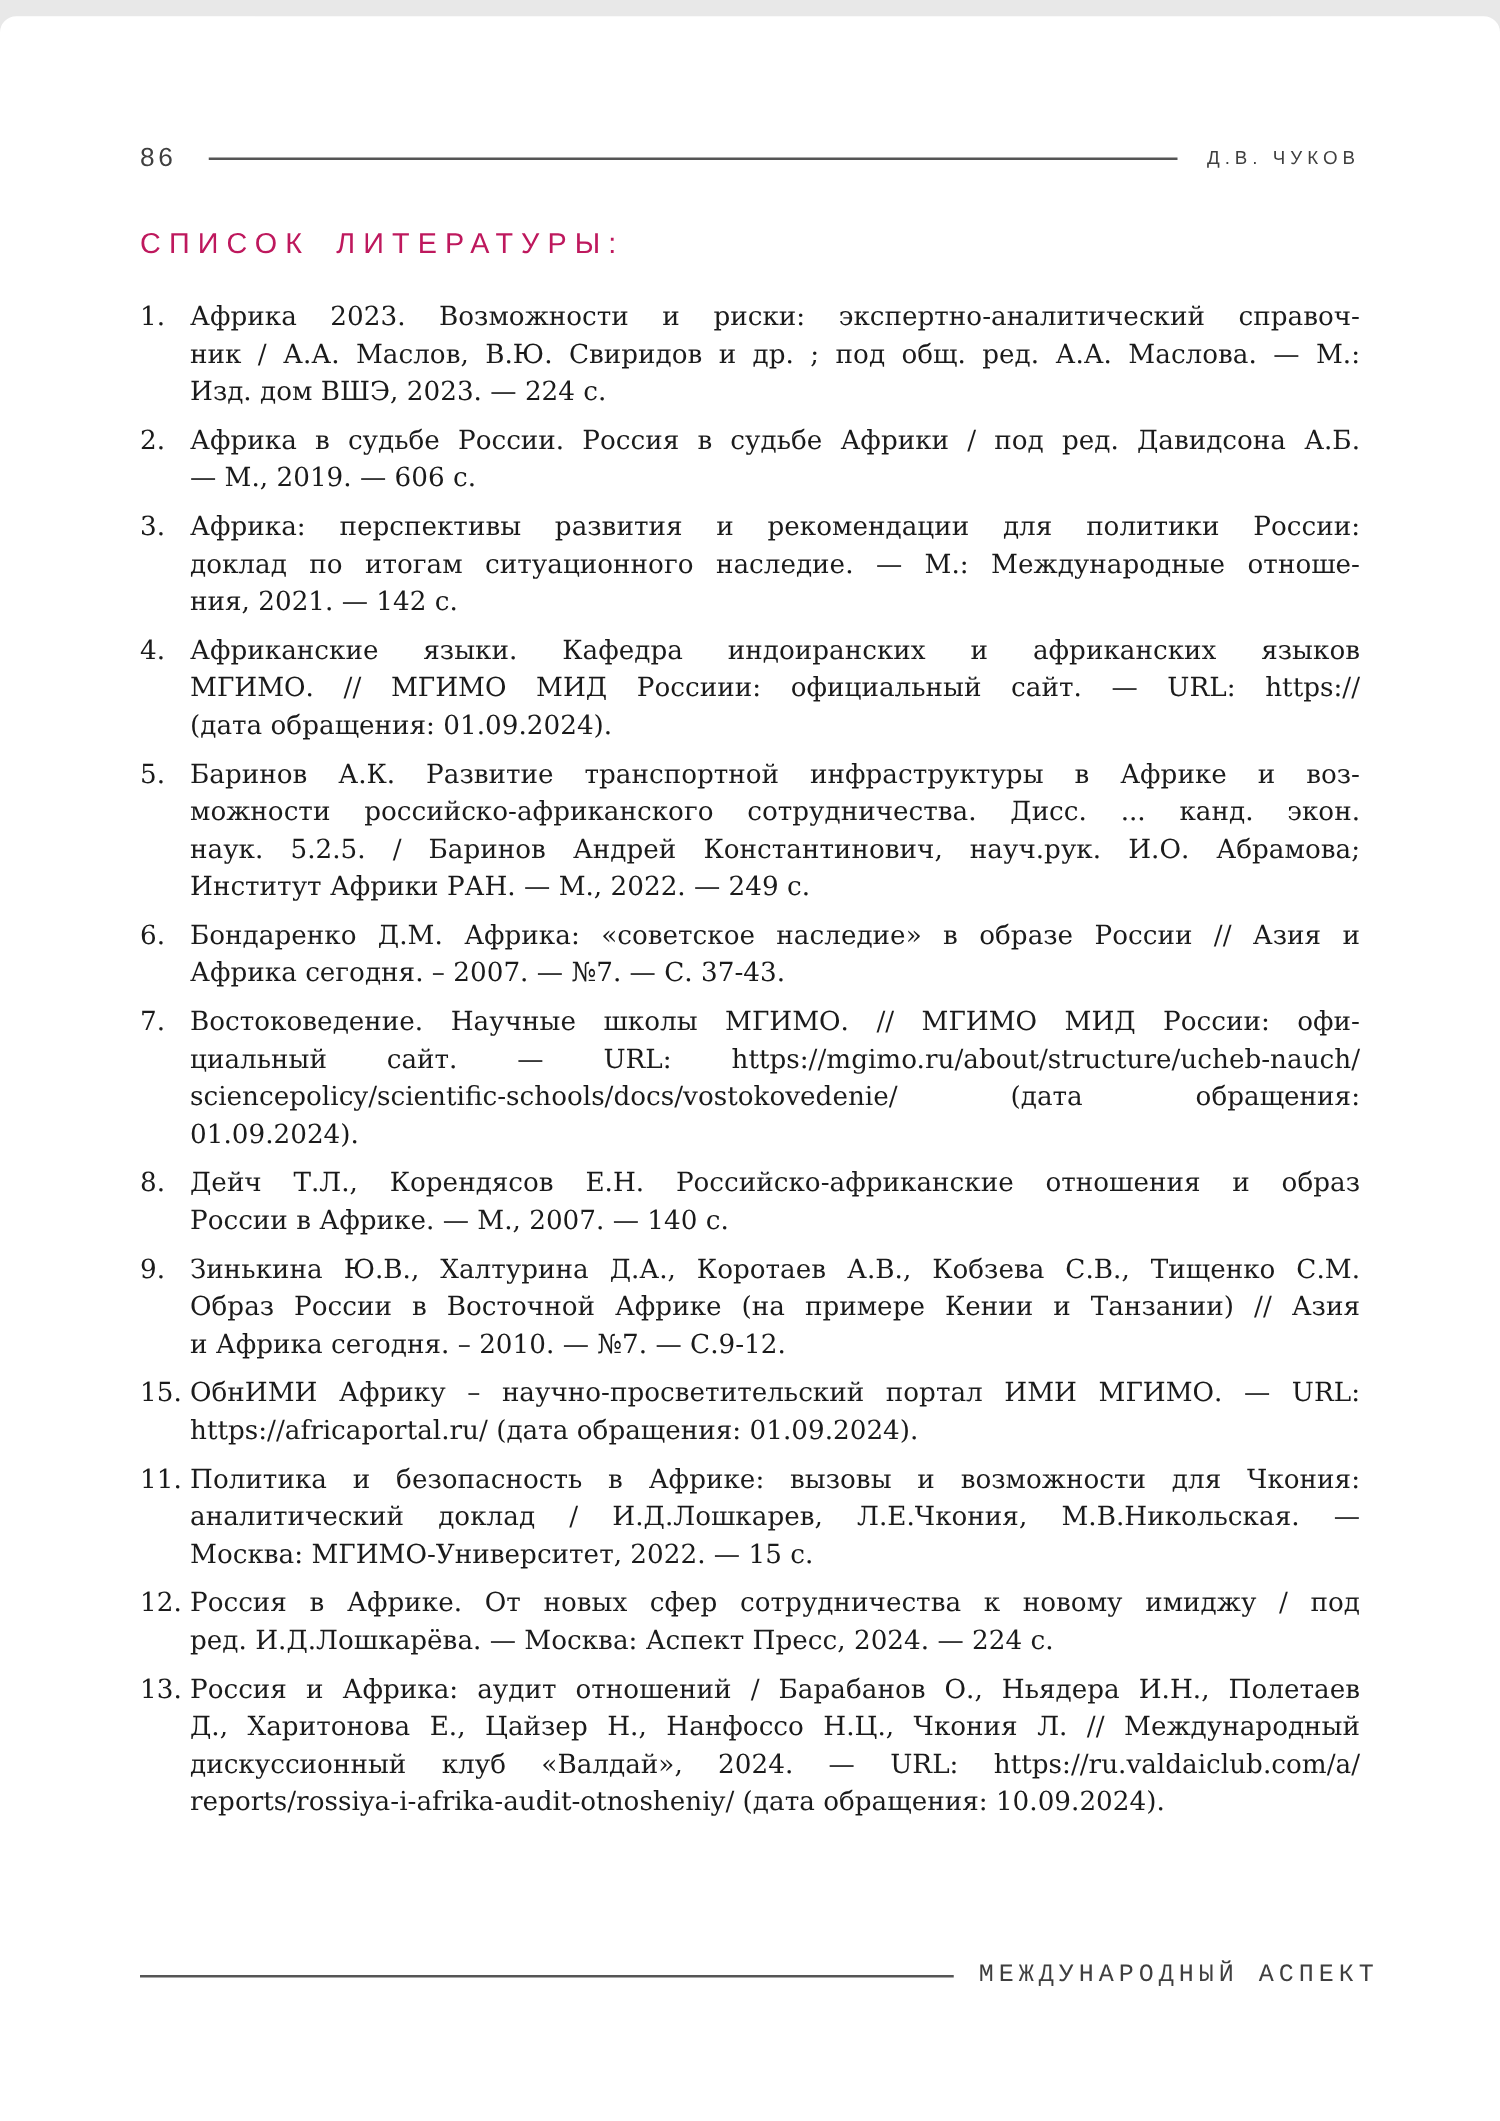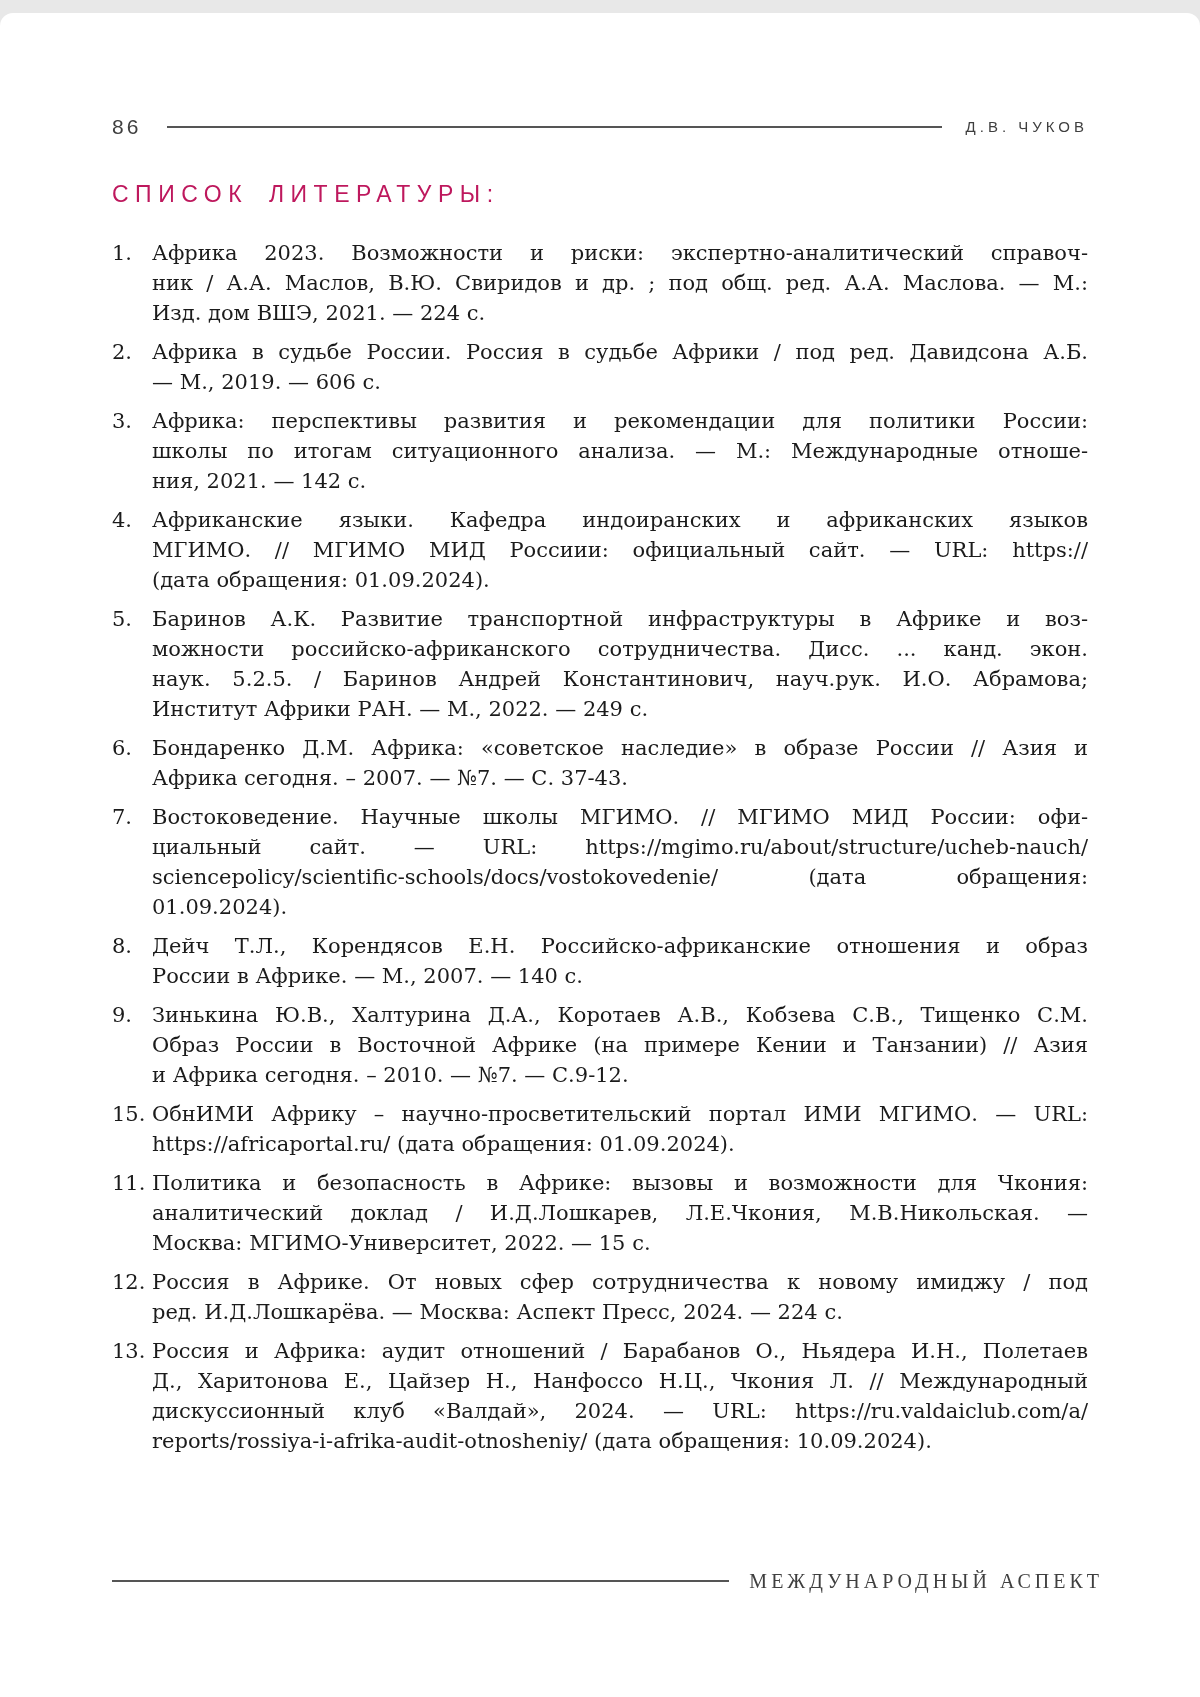--- a/index.html
+++ b/index.html
@@ -93,21 +93,21 @@
     text-align-last:left;
   }
   
   .pagefoot{
     position:absolute;
     left:112px;
     right:97px;
     top:1556px;
     display:flex;
     align-items:center;
-    font-family:Liberation Serif, serif;
+    font-family:Liberation Mono, monospace;
     color:var(--muted);
   }
   .pagefoot .rule{
     flex:1 1 auto;
     height:0;
     border-top:2px solid var(--rule);
     margin-right:20px;
   }
   .pagefoot .label{
     font-size:20px;
@@ -129,35 +129,35 @@
     </div>
 
     <h1 class="sec-title">СПИСОК ЛИТЕРАТУРЫ:</h1>
 
     <ol class="refs" id="refs">
         <li class="ref">
     <span class="num">1.</span>
     <div class="ref-text">
             <div class="ref-line"><span>Африка 2023. Возможности и риски: экспертно-аналитический справоч-</span></div>
             <div class="ref-line"><span>ник / А.А. Маслов, В.Ю. Свиридов и др. ; под общ. ред. А.А. Маслова. — М.:</span></div>
-            <div class="ref-line last"><span>Изд. дом ВШЭ, 2021. — 224 с.</span></div>
+            <div class="ref-line last"><span>Изд. дом ВШЭ, 2023. — 224 с.</span></div>
           </div>
   </li>
         <li class="ref">
     <span class="num">2.</span>
     <div class="ref-text">
             <div class="ref-line"><span>Африка в судьбе России. Россия в судьбе Африки / под ред. Давидсона А.Б.</span></div>
             <div class="ref-line last"><span>— М., 2019. — 606 с.</span></div>
           </div>
   </li>
         <li class="ref">
     <span class="num">3.</span>
     <div class="ref-text">
             <div class="ref-line"><span>Африка: перспективы развития и рекомендации для политики России:</span></div>
-            <div class="ref-line"><span>школы по итогам ситуационного анализа. — М.: Международные отноше-</span></div>
+            <div class="ref-line"><span>доклад по итогам ситуационного наследие. — М.: Международные отноше-</span></div>
             <div class="ref-line last"><span>ния, 2021. — 142 с.</span></div>
           </div>
   </li>
         <li class="ref">
     <span class="num">4.</span>
     <div class="ref-text">
             <div class="ref-line"><span>Африканские языки. Кафедра индоиранских и африканских языков</span></div>
             <div class="ref-line"><span>МГИМО. // МГИМО МИД Россиии: официальный сайт. — URL: https://</span></div>
             <div class="ref-line last"><span>(дата обращения: 01.09.2024).</span></div>
           </div>

